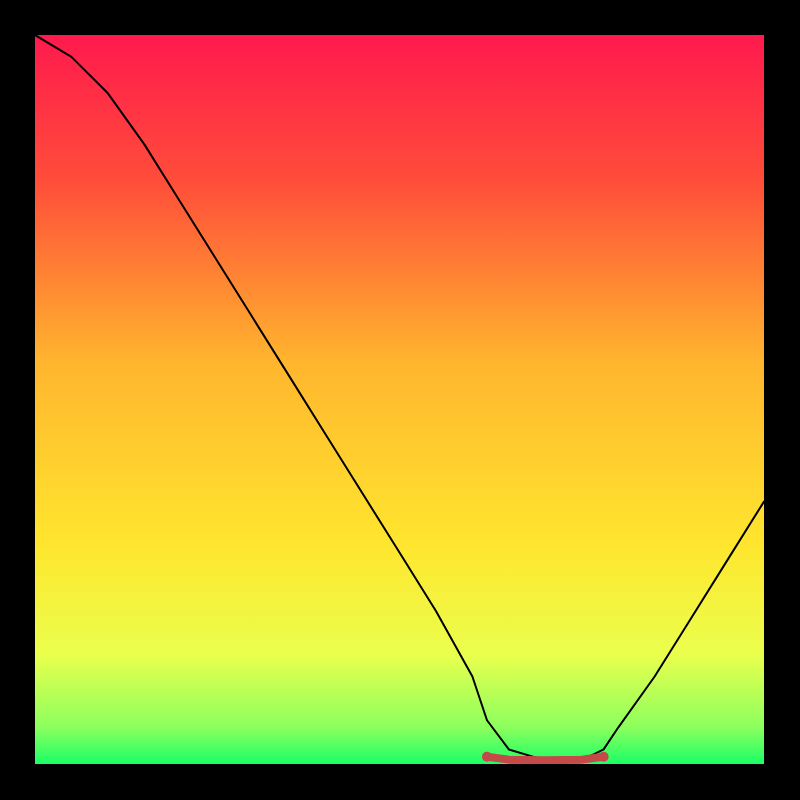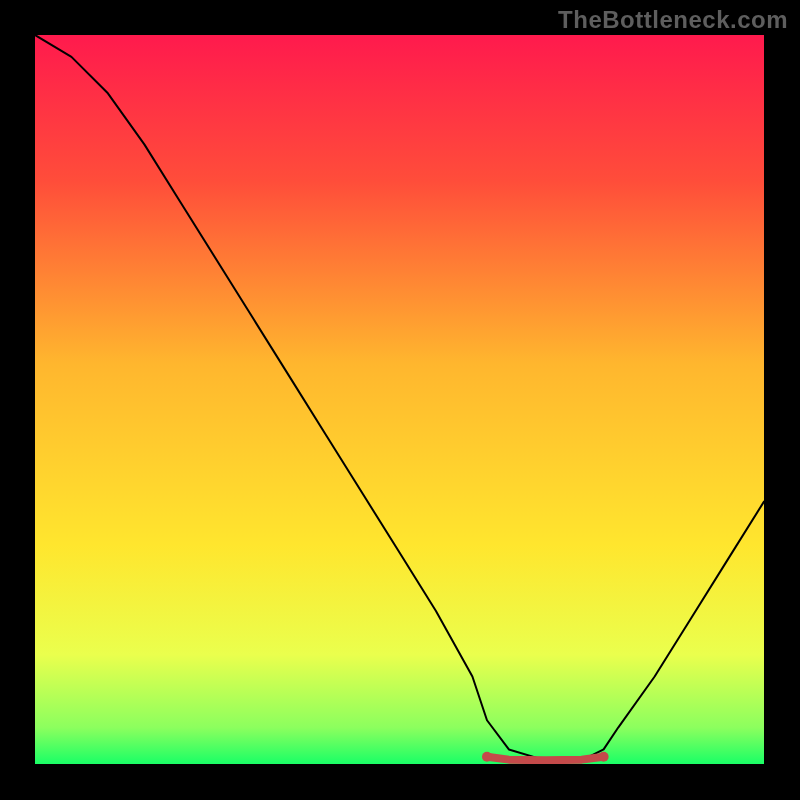--- a/index.html
+++ b/index.html
@@ -27,21 +27,20 @@
     letter-spacing: 0.5px;
   }
   svg {
     display: block;
   }
 </style>
 </head>
 <body>
 
 <div id="chart-root">
-  <div id="attribution">TheBottleneck.com</div>
   <svg id="chart-svg" width="800" height="800">
     <defs>
       <linearGradient id="bg-grad" x1="0" y1="0" x2="0" y2="1">
           <stop offset="0%" stop-color="#ff1a4d"></stop>
           <stop offset="20%" stop-color="#ff4d3a"></stop>
           <stop offset="45%" stop-color="#ffb62e"></stop>
           <stop offset="70%" stop-color="#ffe62e"></stop>
           <stop offset="85%" stop-color="#eaff4d"></stop>
           <stop offset="95%" stop-color="#8cff5e"></stop>
           <stop offset="100%" stop-color="#1aff66"></stop>

